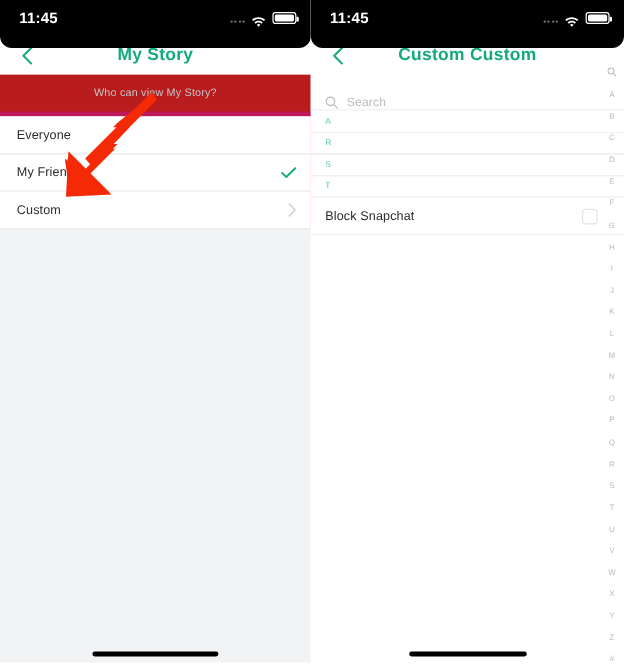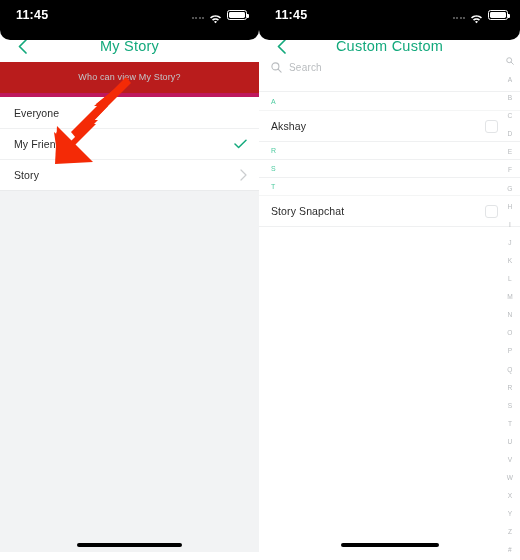--- a/index.html
+++ b/index.html
@@ -33,21 +33,21 @@
   .sig { display:flex; align-items:flex-end; gap:1.5px; height:7px; }
   .sig i { width:2px; height:2px; background:#6e6e6e; border-radius:50%; display:block; }
   .wifi { width:13px; height:10px; position:relative; }
   .batt { width:20px; height:10px; border:1.3px solid #ffffff; border-radius:2.6px; position:relative; }
   .batt::after{ content:""; position:absolute; right:-3px; top:3px; width:1.6px; height:4px; background:#ffffff; border-radius:0 1px 1px 0; }
   .batt i { position:absolute; left:1px; top:1px; bottom:1px; right:1px; background:#fff; border-radius:1.4px; display:block; }
 
   
   .navbar {
     position:relative; height:32px; background:#ffffff;
-    display:flex; align-items:center; justify-content:center; z-index:5;
+    display:flex; align-items:center; justify-content:center; z-index:5;font-weight:bold;
   }
   .nav-back {
     position:absolute; left:9px; top:0; bottom:0; width:26px;
     display:flex; align-items:center; justify-content:center; cursor:pointer;
   }
   .nav-title { color:#13A97C; font-size:14.5px; letter-spacing:.25px; }
 
   
   .subtitle {
     background:#b91c1c; color:#C3C6C9;
@@ -66,21 +66,21 @@
   .row.topline::before {
     content:""; position:absolute; left:0; right:0; top:0; height:1px; background:#EFF0F1;
   }
   .row-label { font-size:10.5px; color:#2B2B2B; letter-spacing:.1px; }
   .row-right { margin-left:auto; display:flex; align-items:center; }
 
   .left-filler { background:#F2F3F4; height:362px; border-top:1px solid #EAEBEC; }
 
   
   .searchrow {
-    position:relative; height:30px; display:flex; align-items:flex-start;
+    position:relative; height:30px; display:flex; align-items:flex-end;
     padding:0 22px 0 12px; background:#ffffff; cursor:text;
     border-bottom:1px solid #EFF0F1;
   }
   .searchrow .mag { margin-right:7px; display:flex; }
   .search-ph { font-size:10px; color:#B9BCBF; letter-spacing:.2px; }
 
   .sect {
     position:relative; height:18px; display:flex; align-items:center;
     padding:0 12px 0 12px; background:#ffffff; color:#4ECBA0;
     font-size:7px; letter-spacing:.4px;
@@ -168,21 +168,21 @@
       </div>
       <div class="row">
         <span class="row-label">My Friends</span>
         <span class="row-right">
           <svg width="13" height="10" viewBox="0 0 13 10">
               <path d="M1 5l3.6 3.5L12 1.2" fill="none" stroke="#13A97C" stroke-width="1.5" stroke-linecap="round" stroke-linejoin="round"></path>
             </svg>
         </span>
       </div>
       <div class="row">
-        <span class="row-label">Story</span>
+        <span class="row-label">Custom</span>
         <span class="row-right">
           <svg width="7" height="12" viewBox="0 0 7 12">
               <path d="M1 1l5 5-5 5" fill="none" stroke="#CBCDCF" stroke-width="1.2" stroke-linecap="round" stroke-linejoin="round"></path>
             </svg>
         </span>
       </div>
     </div>
 
     <div class="left-filler"></div>
 
@@ -240,38 +240,34 @@
           </svg>
       </span>
       <span class="search-ph">Search</span>
     </div>
 
     <div class="list">
 
       <div class="sect">
           <span>A</span>
         </div>
-      <div class="frow">
-        <span class="fname">Akshay</span>
-        <span class="cbox"></span>
-      </div>
 
       <div class="sect divided">
           <span>R</span>
         </div>
 
       <div class="sect divided">
           <span>S</span>
         </div>
 
       <div class="sect divided">
           <span>T</span>
         </div>
       <div class="frow">
-        <span class="fname">Story Snapchat</span>
+        <span class="fname">Block Snapchat</span>
         <span class="cbox"></span>
       </div>
 
     </div>
 
     <div class="right-filler"></div>
 
     <div class="index">
       <span class="idx-mag">
         <svg width="8" height="8" viewBox="0 0 11 11">

